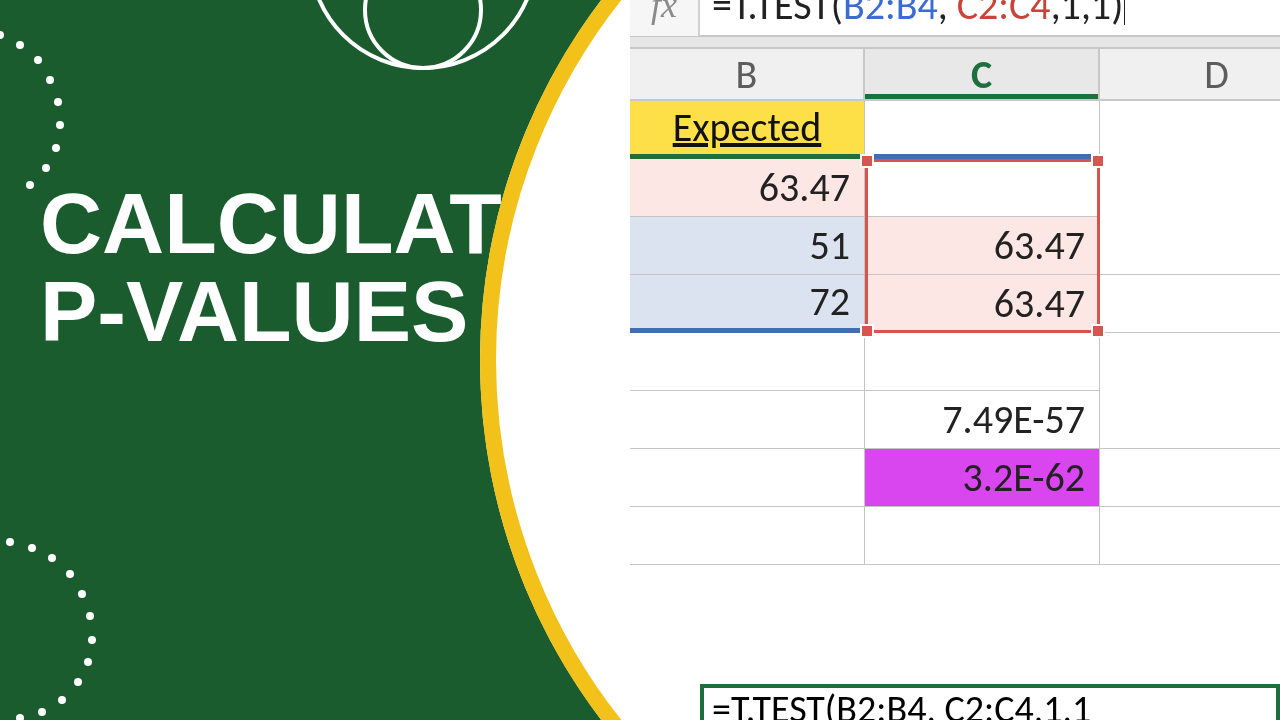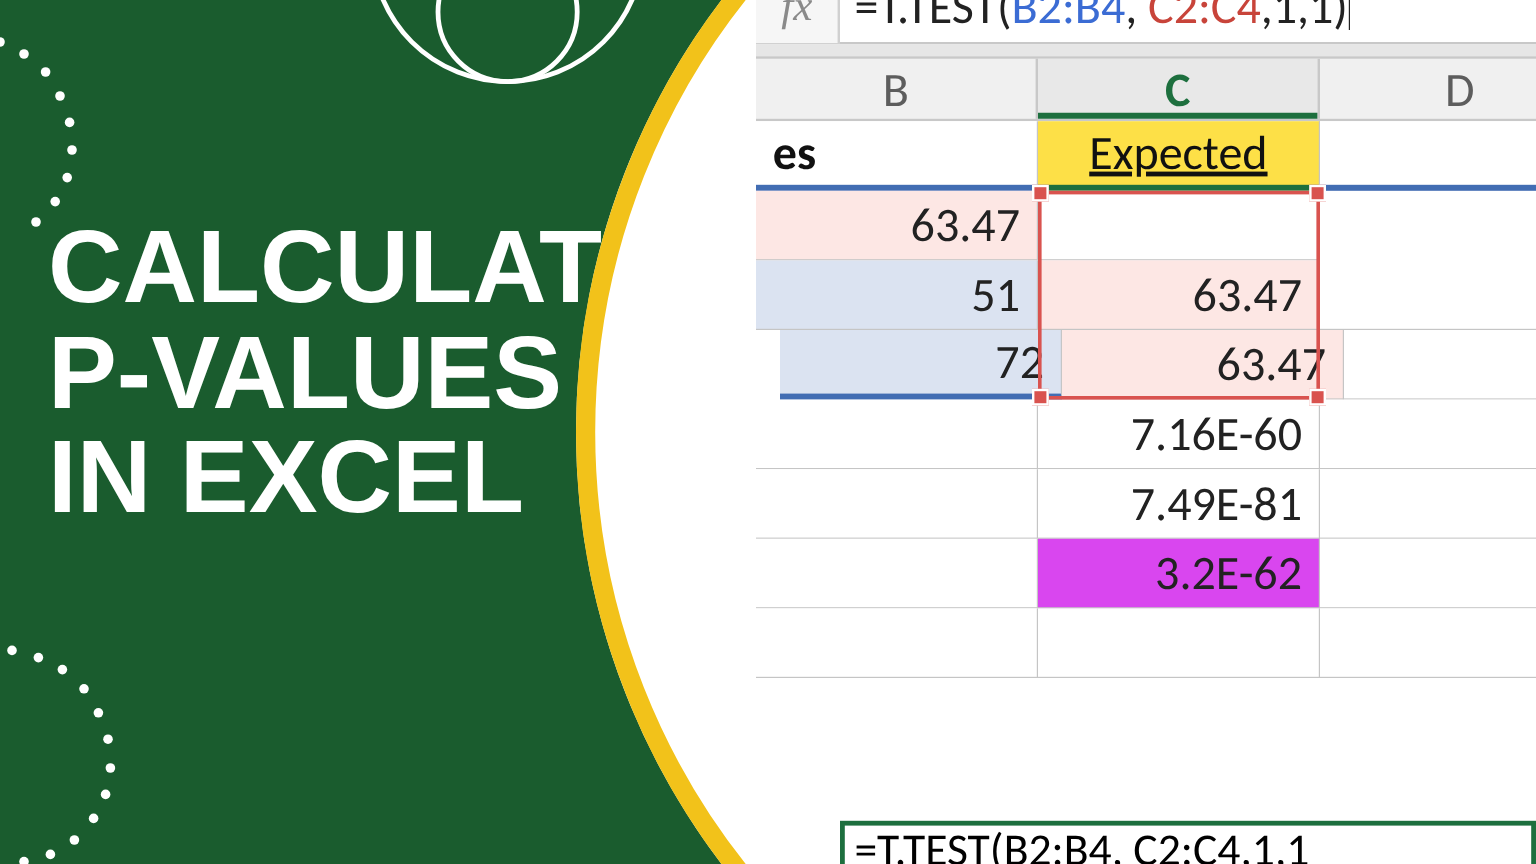--- a/index.html
+++ b/index.html
@@ -191,21 +191,21 @@
     border: 3px solid #d9534f;
     pointer-events: none;
   }
   .handle {
     position: absolute;
     width: 14px; height: 14px;
     background: #d9534f;
     border: 2px solid #fff;
   }
 
-  .blue-under { border-bottom: 5px solid #426db3 !important; margin-left: 20px; }
+  .blue-under { border-bottom: 5px solid #426db3 !important; }
 
   
   .formula-echo {
     position: absolute;
     left: 700px; top: 684px;
     width: 580px; height: 50px;
     background: #ffffff;
     border: 4px solid #1d6f3e;
     display: flex; align-items: center;
     padding: 0 8px;
@@ -254,21 +254,20 @@
           <circle cx="132" cy="182" r="4"></circle>
           <circle cx="110" cy="188" r="4"></circle>
       <circle cx="78" cy="15" r="4"></circle>
     </g>
       </svg>
   </div>
 
   <div class="headline">
     <div>CALCULATE</div>
     <div>P-VALUES</div>
-    <div>IN EXCEL</div>
   </div>
 </div>
 
 <div class="right-panel"></div>
 
 <div class="circle-clip">
   <div class="sheet-scene">
 
     <div class="fbar">
       <div class="fx">fx</div>
@@ -281,46 +280,44 @@
 
     <div class="col-headers">
       <div class="rowhead-spacer"></div>
       <div class="ch">B</div>
       <div class="ch active">C</div>
       <div class="ch">D</div>
     </div>
 
     <div class="grid" style="position:relative;">
       <div class="grow head">
-        <div class="cell" style="justify-content:flex-start;font-weight:bold;">es</div>
         <div class="cell colC" style="justify-content:center;font-weight:normal;background:#fde047;text-decoration:underline;">Expected</div>
         <div class="cell"></div>
       </div>
       <div class="grow">
         <div class="cell colC">63.47</div>
         <div class="cell"></div>
       </div>
       <div class="grow">
         <div class="cell colB">51</div>
         <div class="cell colC">63.47</div>
         <div class="cell"></div>
       </div>
       <div class="grow">
         <div class="cell colB blue-under">72</div>
         <div class="cell colC">63.47</div>
         <div class="cell"></div>
       </div>
       <div class="grow">
         <div class="cell"></div>
-        <div class="cell" style="background:#fff;">7.16E-60</div>
-        <div class="cell"></div>
-      </div>
-      <div class="grow">
-        <div class="cell"></div>
-        <div class="cell" style="background:#fff;">7.49E-81</div>
+        <div class="cell"></div>
+      </div>
+      <div class="grow">
+        <div class="cell"></div>
+        <div class="cell" style="background:#fff;">7.49E-57</div>
         <div class="cell"></div>
       </div>
       <div class="grow">
         <div class="cell"></div>
         <div class="cell" style="background:#d946ef;">3.2E-62</div>
         <div class="cell"></div>
       </div>
       <div class="grow">
         <div class="cell"></div>
         <div class="cell" style="background:#fff;"></div>

